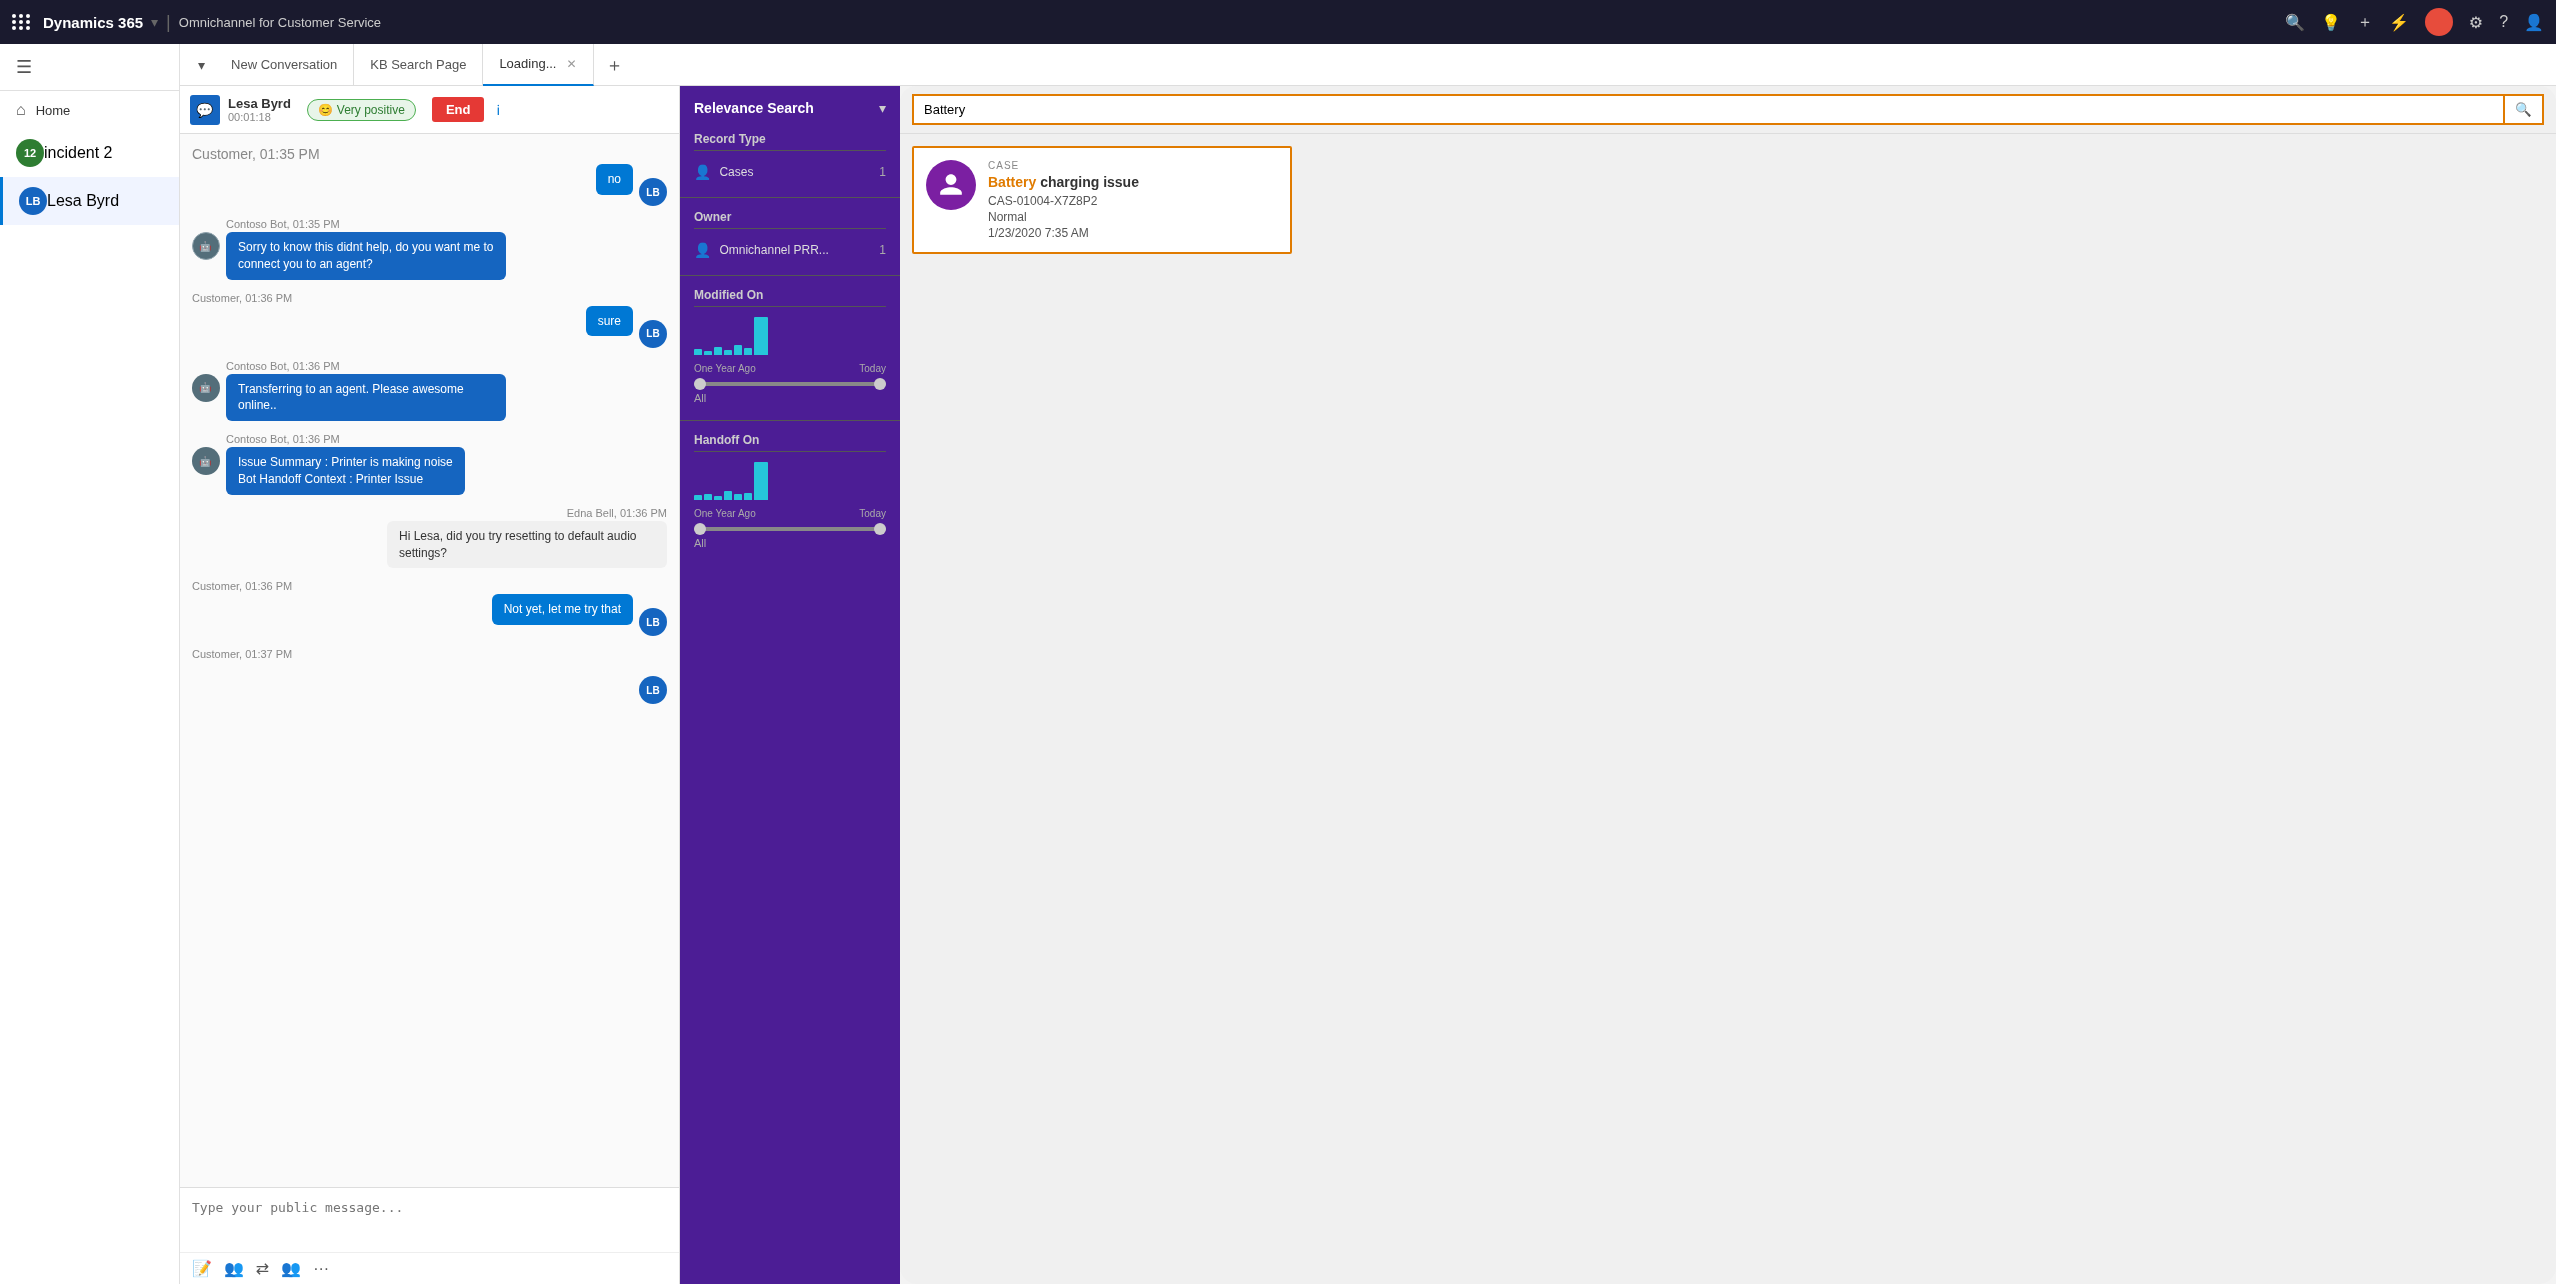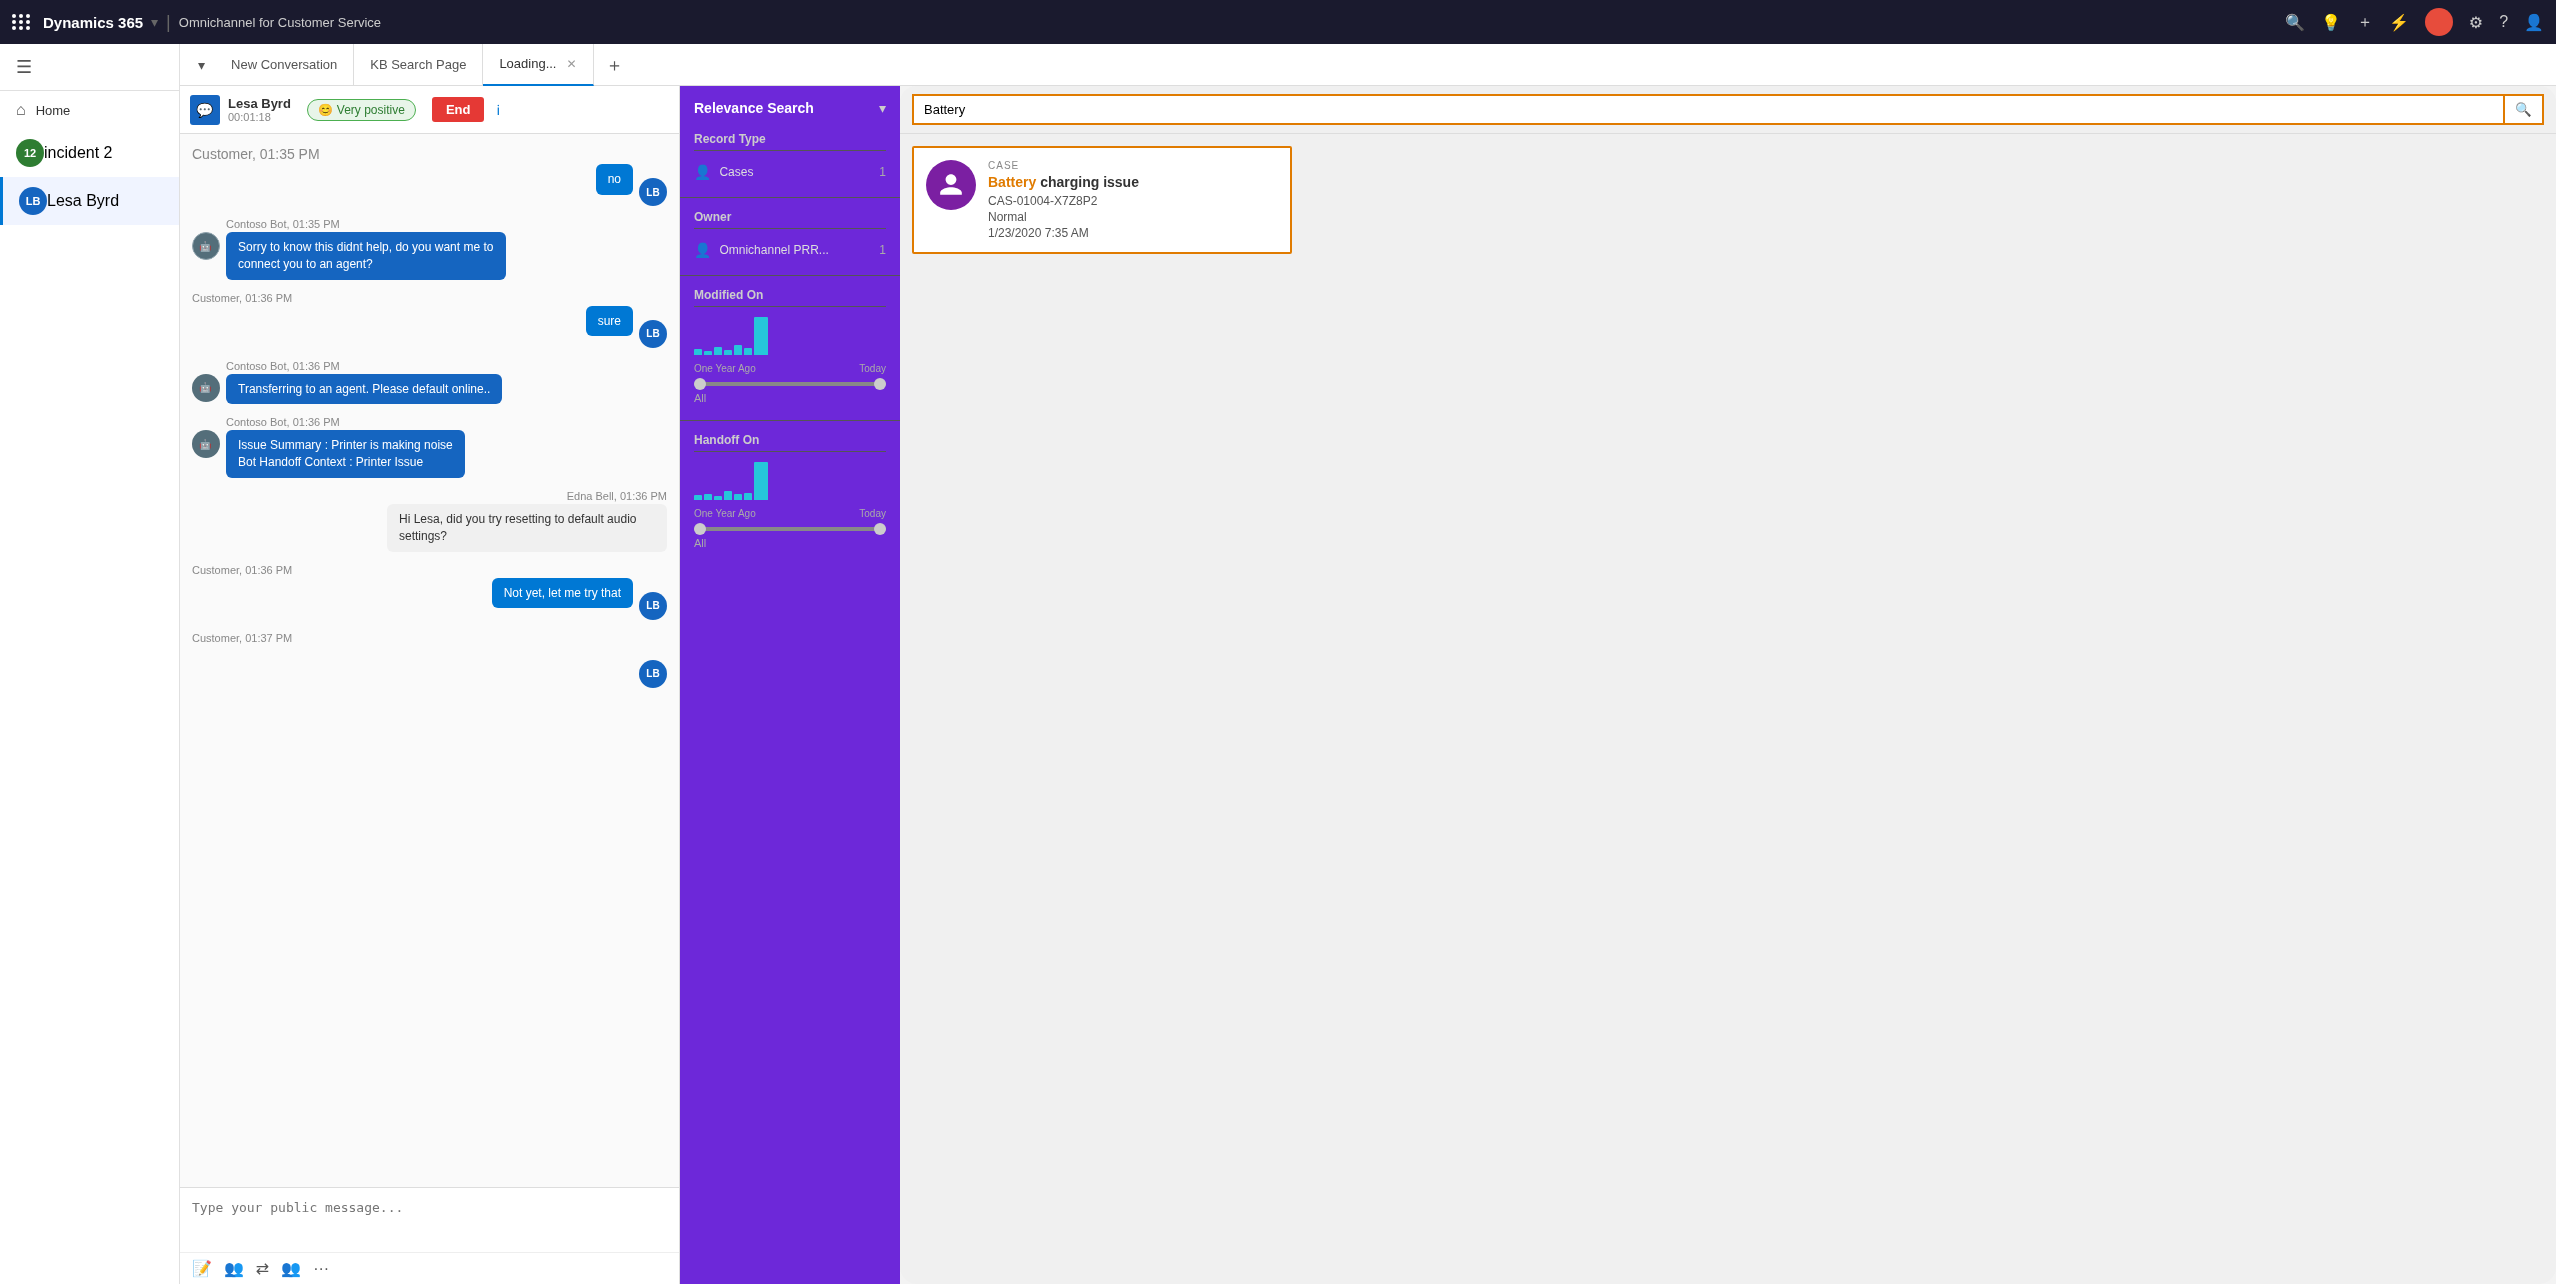--- a/index.html
+++ b/index.html
@@ -78,21 +78,21 @@
     .av-blue { background: #1565c0; }
     .av-bot { background: #455a64; border: 1px solid #90a4ae; }
 
     
     .chat-input-area { border-top: 1px solid #ddd; background: #fff; }
     .chat-input-box { width: 100%; padding: 12px; font-size: 13px; color: #bbb; border: none; outline: none; resize: none; height: 60px; }
     .chat-toolbar { display: flex; align-items: center; gap: 12px; padding: 6px 12px; border-top: 1px solid #eee; }
     .toolbar-icon { color: #555; font-size: 16px; cursor: pointer; }
 
     
-    .filter-panel { width: 220px; background: #6d28d9; color: white; display: flex; flex-direction: column; overflow-y: auto; }
+    .filter-panel { width: 220px; background: #4c1d95; color: white; display: flex; flex-direction: column; overflow-y: auto; }
     .filter-header { display: flex; align-items: center; justify-content: space-between; padding: 14px 14px 8px; }
     .filter-title { font-size: 14px; font-weight: 600; }
     .filter-dropdown-icon { color: #ccc; font-size: 14px; cursor: pointer; }
     .filter-section { padding: 8px 14px; }
     .filter-section-title { font-size: 12px; font-weight: 600; color: #ccc; margin-bottom: 8px; border-bottom: 1px solid #555; padding-bottom: 4px; }
     .filter-item { display: flex; align-items: center; gap: 8px; padding: 5px 0; font-size: 12px; color: #ddd; }
     .filter-item-icon { font-size: 14px; color: #aaa; }
     .filter-item-count { margin-left: auto; color: #aaa; }
     .filter-divider { border: none; border-top: 1px solid #555; margin: 4px 0; }
 
@@ -238,21 +238,21 @@
           <div style="font-size:11px;color:#888;margin-bottom:2px;">Customer, 01:36 PM</div>
           <div class="msg-row-right">
             <span class="msg-bubble customer">sure</span>
             <div class="msg-avatar av-blue">LB</div>
           </div>
 
           <div style="display:flex;gap:6px;align-items:flex-start;margin-bottom:12px;">
             <div class="msg-avatar" style="margin-top:14px;background:#546e7a;">🤖</div>
             <div>
               <div style="font-size:11px;color:#888;margin-bottom:2px;">Contoso Bot, 01:36 PM</div>
-              <span class="msg-bubble bot">Transferring to an agent. Please default online..</span>
+              <span class="msg-bubble bot">Transferring to an agent. Please awesome online..</span>
             </div>
           </div>
 
           <div style="display:flex;gap:6px;align-items:flex-start;margin-bottom:12px;">
             <div class="msg-avatar" style="margin-top:14px;background:#546e7a;">🤖</div>
             <div>
               <div style="font-size:11px;color:#888;margin-bottom:2px;">Contoso Bot, 01:36 PM</div>
               <span class="msg-bubble bot" style="white-space:pre-line;">Issue Summary : Printer is making noise
 Bot Handoff Context : Printer Issue</span>
             </div>

